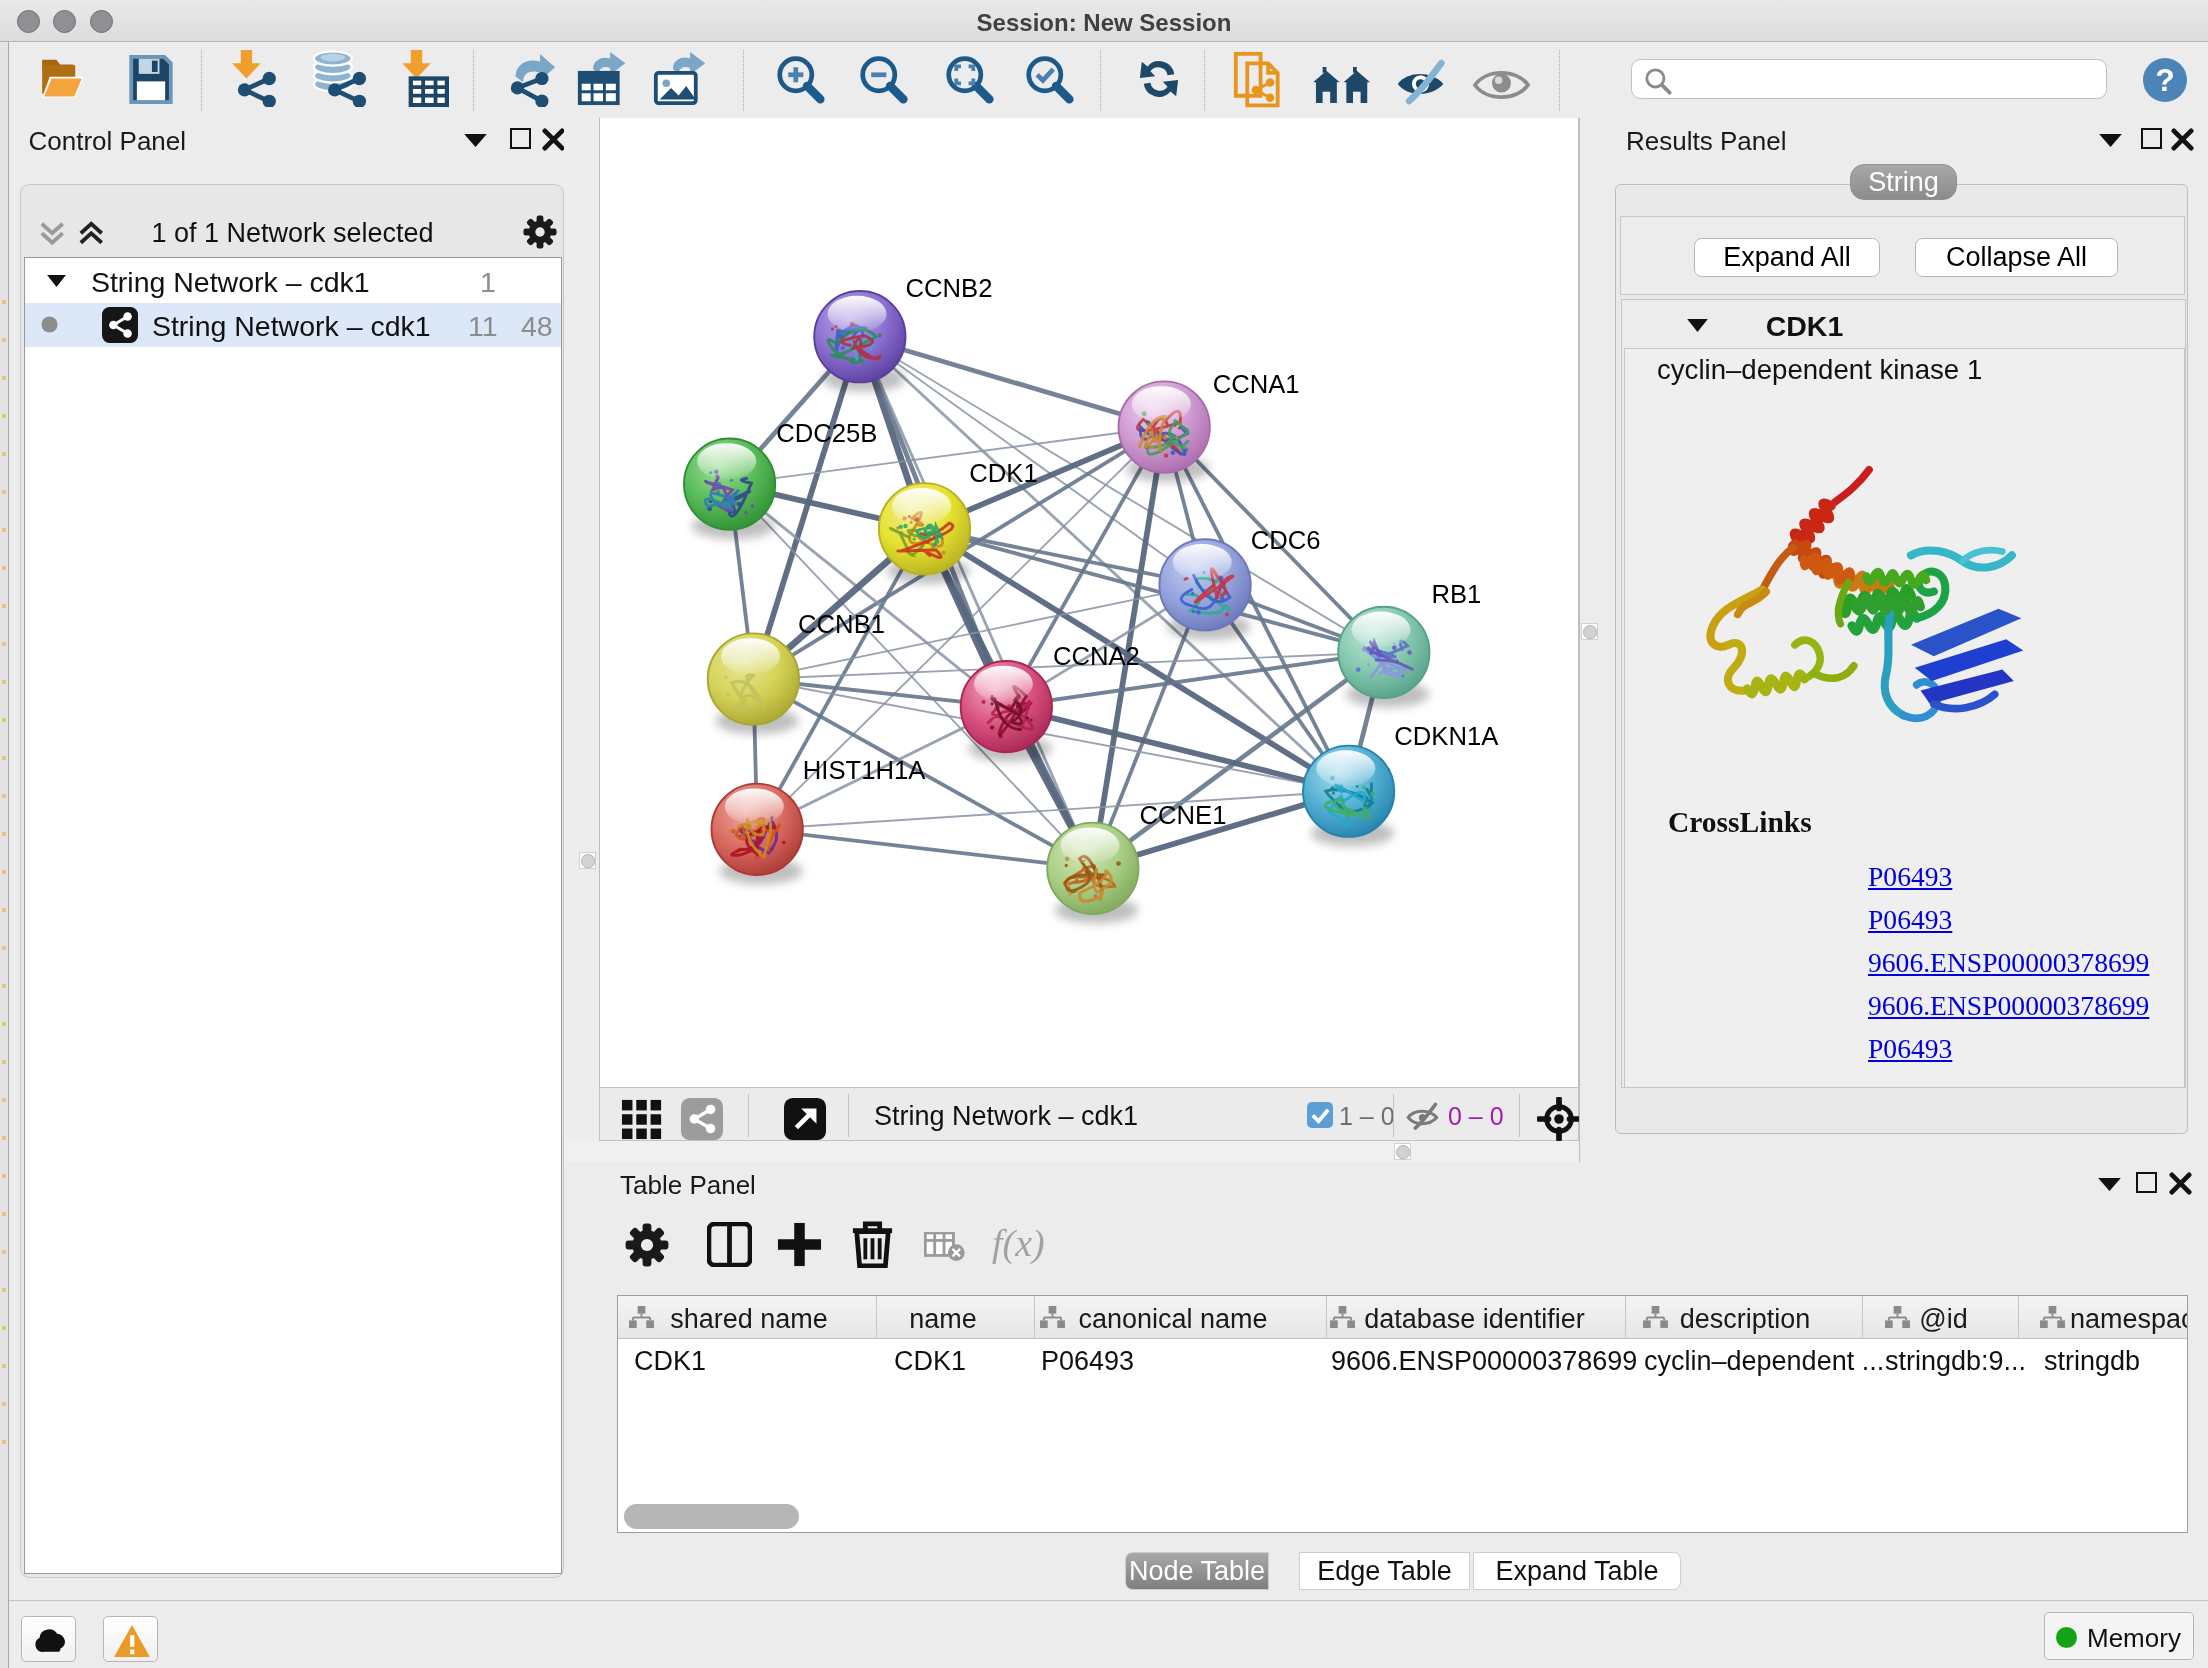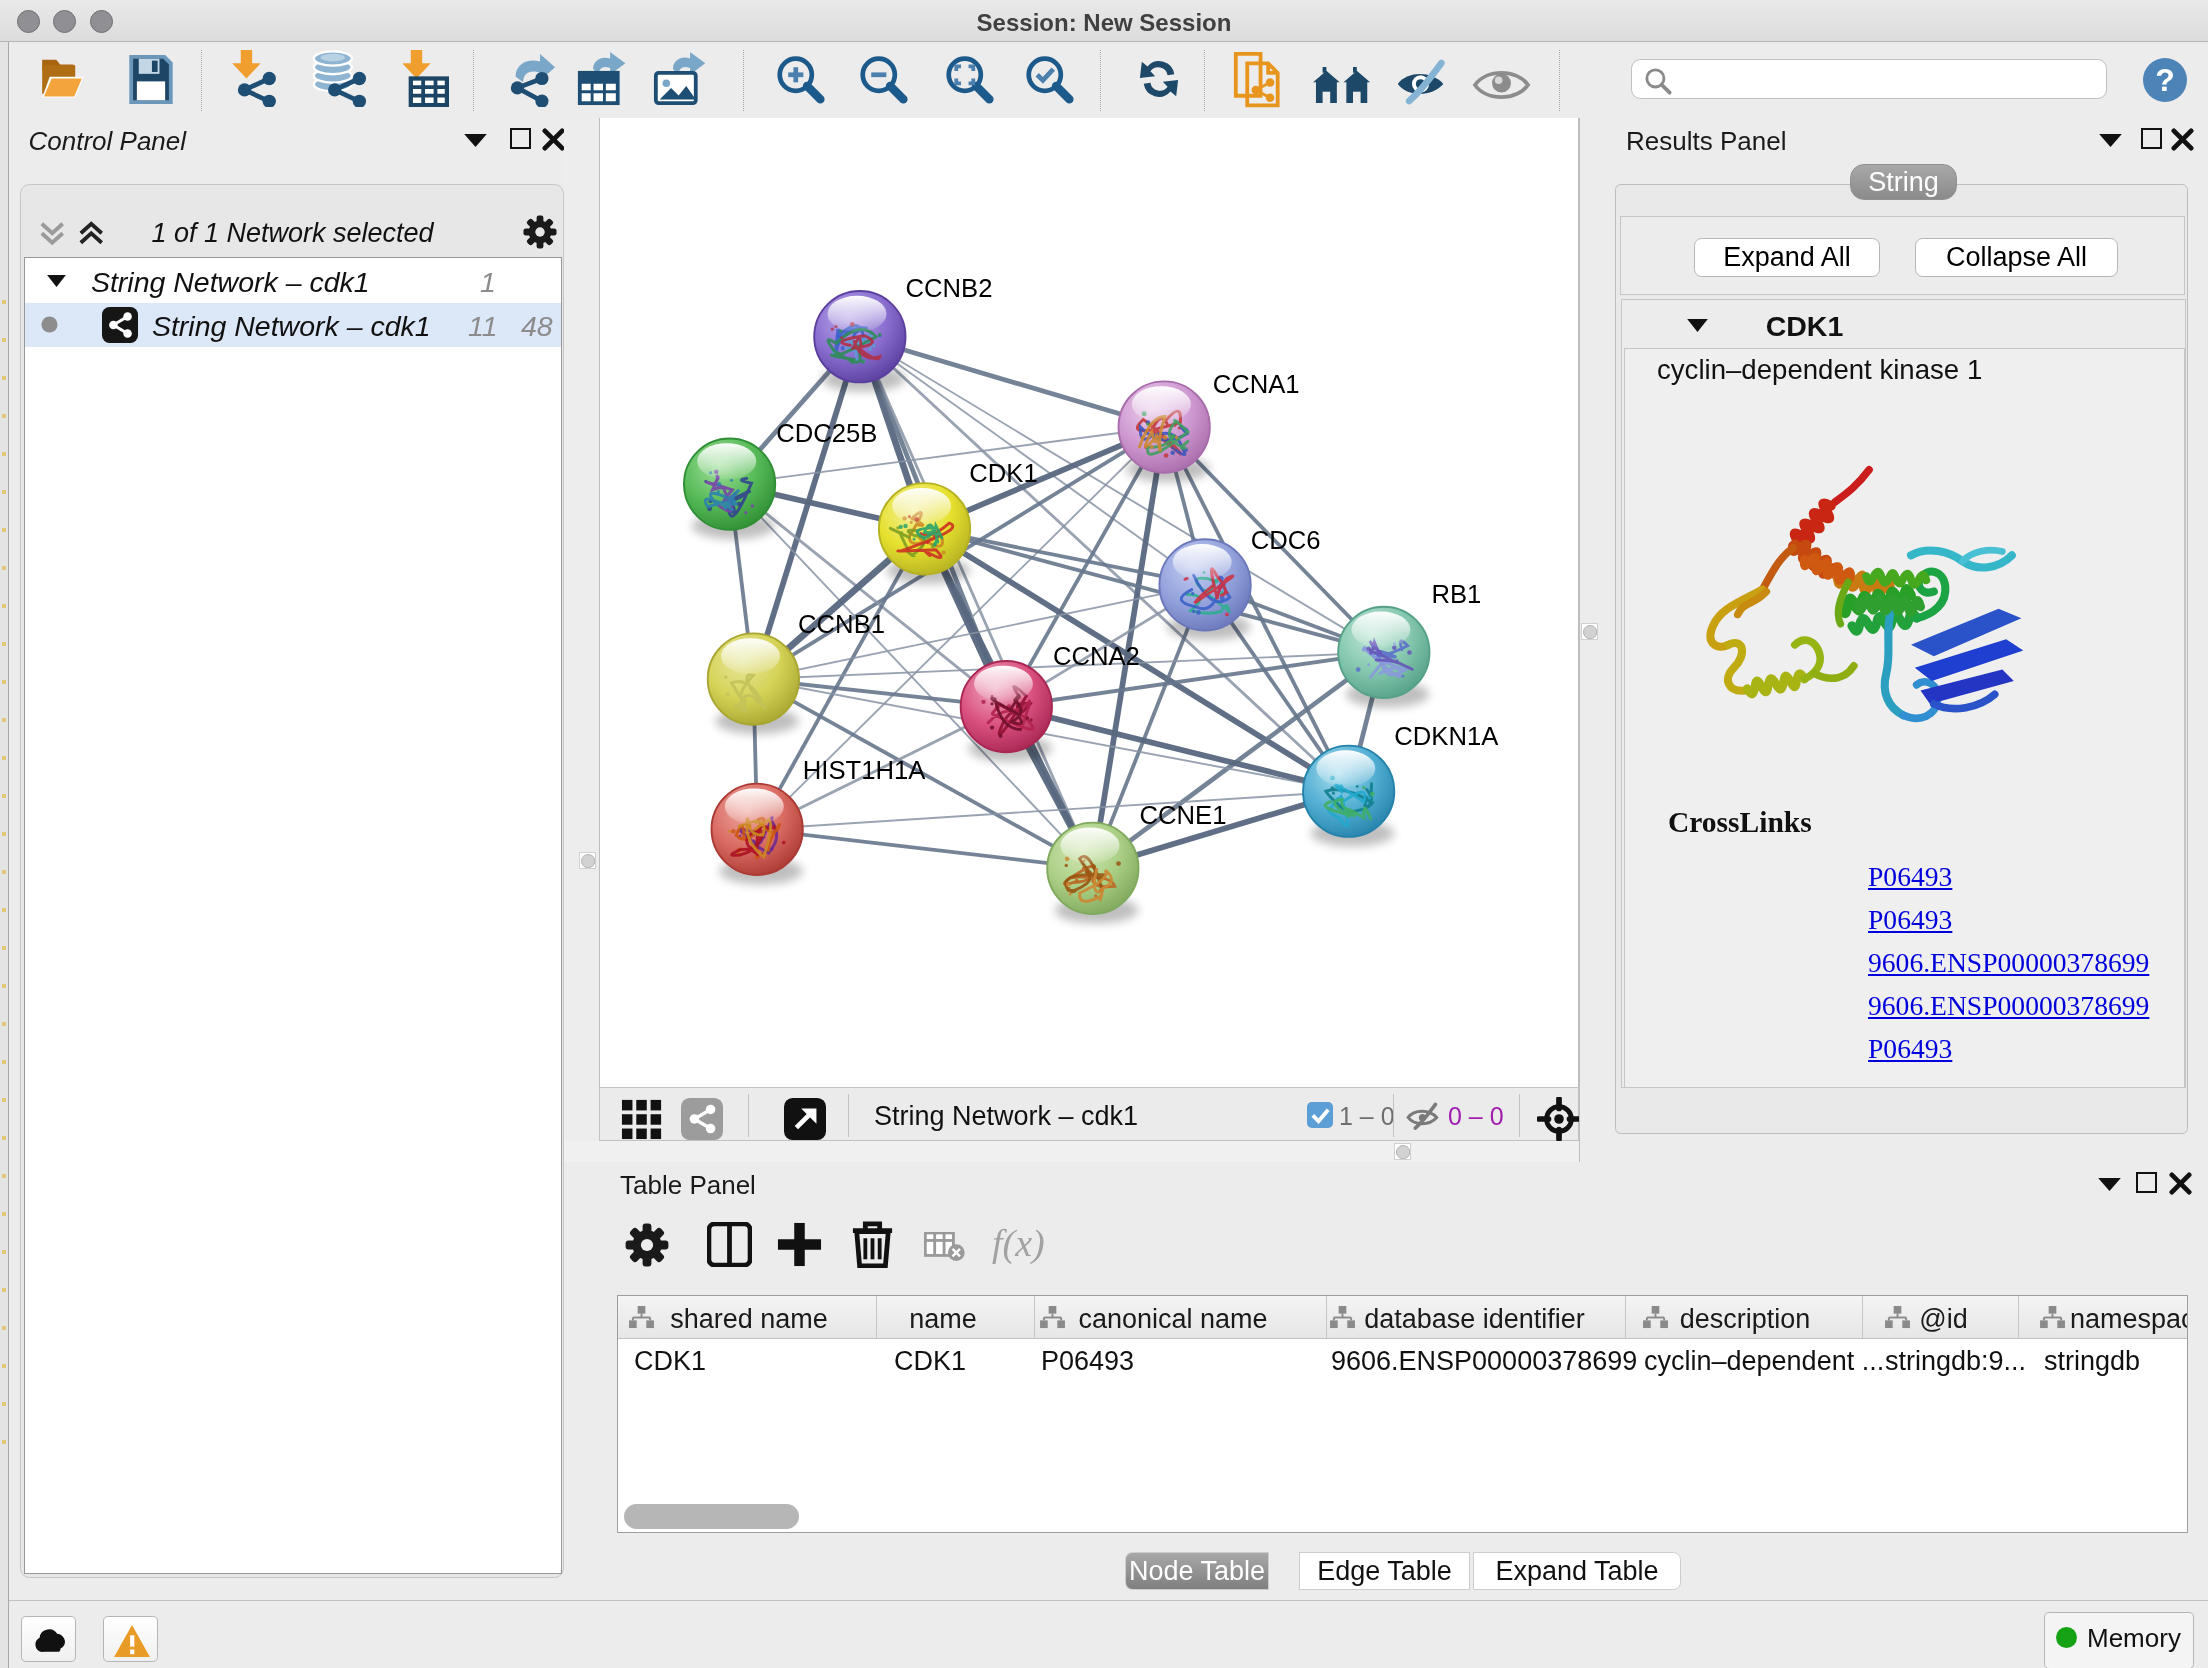--- a/index.html
+++ b/index.html
@@ -12,21 +12,21 @@
 #title { width:100%; text-align:center; top:8.6px; font-size:24px; color:#404040; font-weight:bold; }
 
 #toolbar { left:0; top:43px; width:2208px; height:75px; background:#ececec; }
 .tsep { top:6.7px; width:0px; height:61px; border-left:1.9px dotted #a9a9a9; }
 
 #search { left:1631px; top:59px; width:476px; height:40px; background:#fff; border:1.9px solid #c0c0c0; border-radius:9.5px; }
 #help { left:2143px; top:58px; width:44px; height:44px; border-radius:50%; background:#4d84b8; color:#fff; font-size:32px; font-weight:bold; text-align:center; line-height:44px; }
 
 .phdr { font-size:26px; color:#1a1a1a; font-weight:normal; }
 
-#cp { left:0px; top:118px; width:585px; height:1482px; background:#ececec;font-style:italic; }
+#cp { left:0px; top:118px; width:585px; height:1482px; background:#ececec; }
 #cptabs { top:45px; left:68px; }
 .tab { display:inline-block; height:35px; font-size:27px; text-align:center; line-height:34px; background:#fff; border:1px solid #c9c9c9; color:#111; }
 .tabsel { background:linear-gradient(#a5a5a5,#7d7d7d); color:#fff; border:1px solid #8a8a8a; }
 #cpbody { left:20px; top:66px; width:544px; height:1394px; background:#e7e7e7; border:1px solid #c6c6c6; border-radius:9.5px; }
 #cpbar { left:9.5px; top:28.5px; width:525px; height:42px; }
 #cptree { left:2.9px; top:72px; width:538px; height:1317px; background:#fff; border:1px solid #989898; }
 .trow { position:absolute; left:0; width:100%; height:43px; font-size:28.5px; color:#111; }
 
 #gutL { left:564px; top:118px; width:35px; height:1044px; background:#ededed; }
 #canvas { left:599px; top:118px; width:980px; height:969px; background:#fff; border-left:1px solid #bdbdbd; border-right:1px solid #bdbdbd; }
@@ -995,19 +995,19 @@
           <rect x="8" y="18" width="22" height="7" rx="3" fill="#111"></rect>
       </svg>
     </div>
     <div class="abs btn" style="left:103px;top:15px;width:55px;height:46px;">
       <svg style="position:absolute;left:8.6px;top:6.7px" width="38" height="34" viewBox="0 0 40 36">
         <path d="M20 1 L39 35 H1 z" fill="#e89b27"></path>
         <rect x="18" y="12" width="4.5" height="12" fill="#fff"></rect>
           <rect x="18" y="27" width="4.5" height="5" fill="#fff"></rect>
       </svg>
     </div>
-    <div class="abs btn" style="left:2044px;top:11.4px;width:150px;height:57px;background:#f4f4f4;">
+    <div class="abs btn" style="left:2044px;top:11.4px;width:150px;height:48px;background:#f4f4f4;">
       <div style="position:absolute;left:11.4px;top:13.3px;width:21px;height:21px;border-radius:50%;background:#15a315;"></div>
       <div style="position:absolute;left:42px;top:9.5px;font-size:26px;color:#111;">Memory</div>
     </div>
   </div>
 </div>
 
 
 </body></html>

